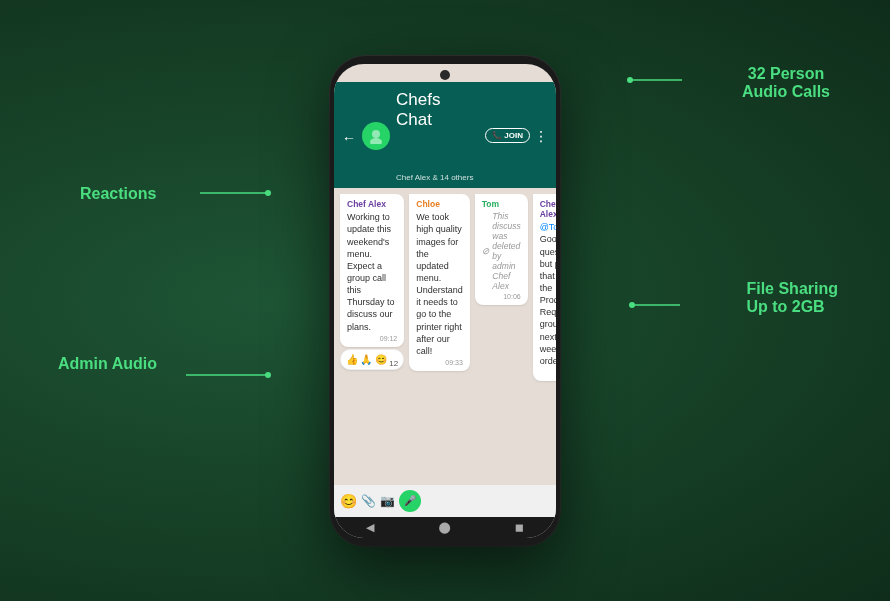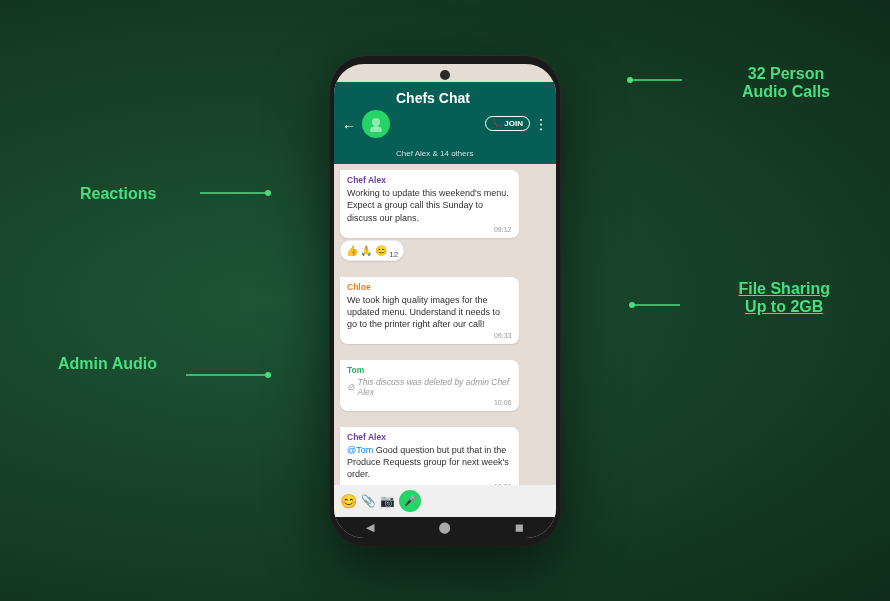--- a/index.html
+++ b/index.html
@@ -83,22 +83,22 @@
       flex-shrink: 0;
     }
 
     .wa-header-info {
       flex: 1;
       min-width: 0;
     }
 
     .wa-header-name {
       color: white;
-      font-size: 14px;
-      font-weight: bold;
+      font-size: 17px;
+      font-weight: normal;
       line-height: 1.2;
     }
 
     .wa-header-sub {
       color: rgba(255,255,255,0.8);
       font-size: 8px;
       margin-top: 43px;
     }
 
     .wa-header-actions {
@@ -124,22 +124,22 @@
       color: white;
       font-size: 14px;
     }
 
     
     .wa-chat {
       flex: 1;
       overflow: hidden;
       padding: 6px 6px;
       display: flex;
-      flex-direction: column;
-      gap: 16px;
+      flex-direction: row;
+      gap: 5px;
       background: #e5ddd5;
     }
 
     
     .msg-received {
       align-self: flex-start;
       max-width: 85%;
     }
 
     .msg-sent {
@@ -335,24 +335,23 @@
       top: 355px;
     }
 
     .label-audio {
       right: 60px;
       top: 65px;
       text-align: center;
     }
 
     .label-file {
-      right: 60px;
+      right: 52px;
       top: 280px;
-      text-align: center;
-      text-decoration: underline;
+      text-align: left;
     }
 
     
     .lines-svg {
       position: absolute;
       top: 0;
       left: 0;
       width: 890px;
       height: 601px;
       z-index: 5;
@@ -412,21 +411,21 @@
         </div>
         <span class="wa-menu-dots">⋮</span>
       </div>
     </div>
 
     <div class="wa-chat">
 
       <div class="msg-received">
         <div class="msg-bubble-white">
           <div class="msg-sender">Chef Alex</div>
-          <div class="msg-text">Working to update this weekend's menu. Expect a group call this Sunday to discuss our plans.</div>
+          <div class="msg-text">Working to update this weekend's menu. Expect a group call this Thursday to discuss our plans.</div>
           <div class="msg-time">09:12</div>
         </div>
         <div class="msg-reactions">
           <span>👍</span>
           <span>🙏</span>
           <span>😊</span>
           <span class="reaction-count">12</span>
         </div>
       </div>
 

